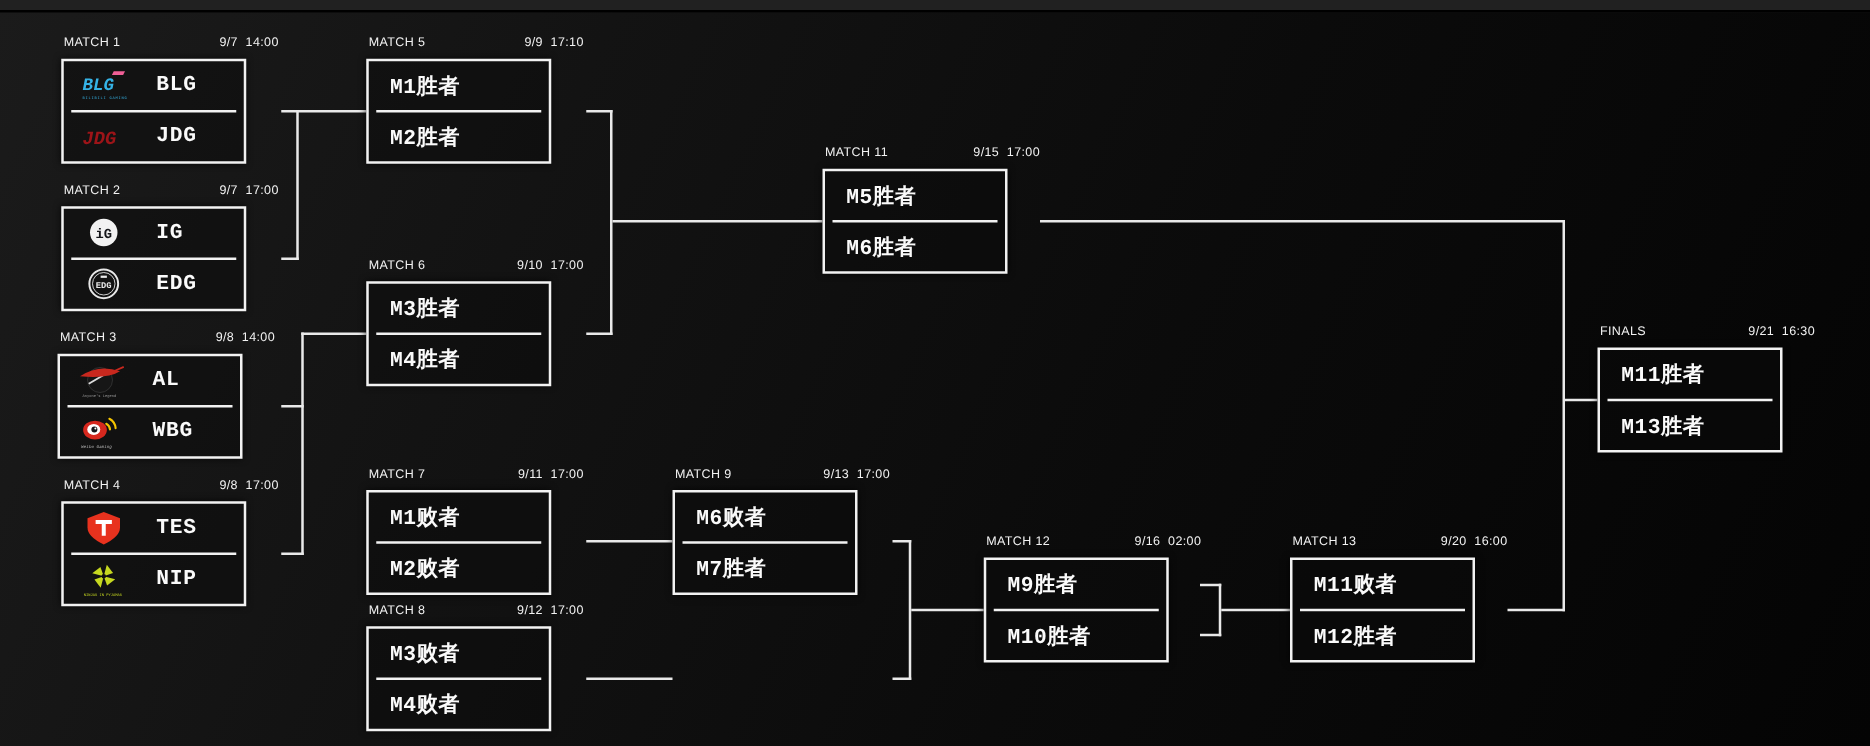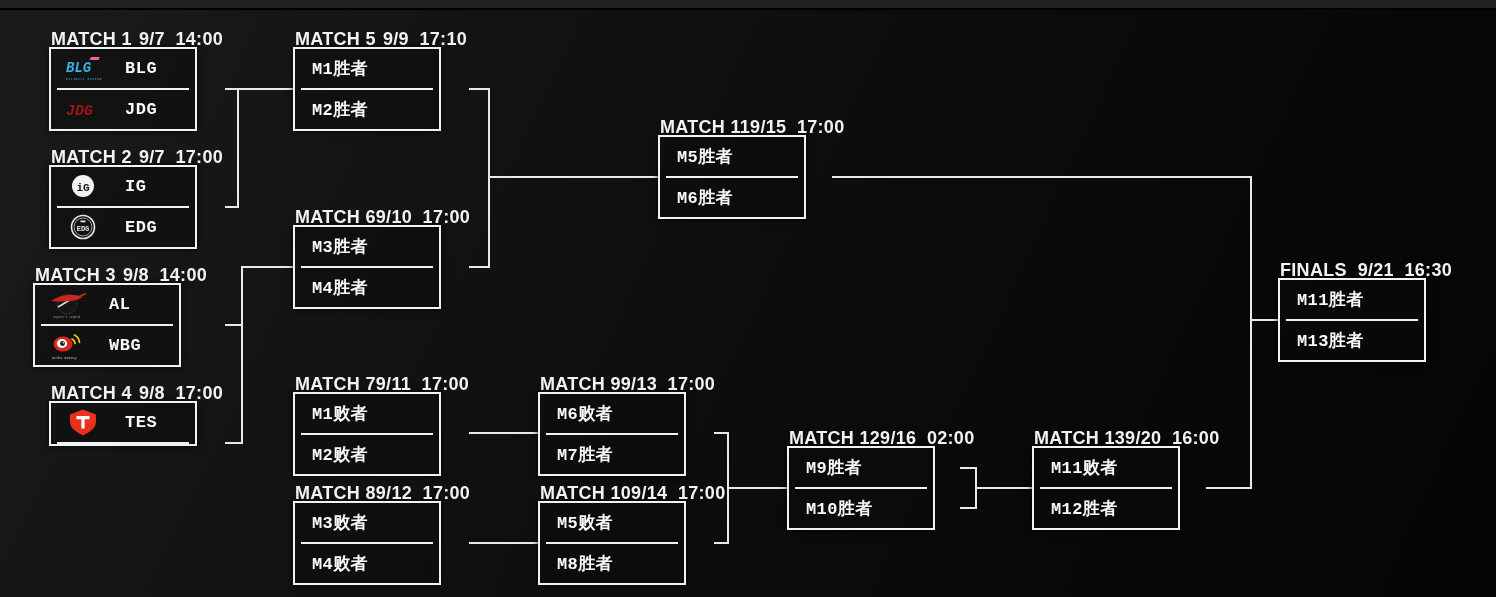--- a/index.html
+++ b/index.html
@@ -4,21 +4,21 @@
 <style>
   html,body{margin:0;padding:0;background:#000;}
   .stage{
     position:relative;width:1496px;height:597px;overflow:hidden;
     background:linear-gradient(115deg,#1b1b1b 0%,#131313 28%,#0b0b0b 60%,#040404 100%);
     font-family:"Liberation Sans","DejaVu Sans",sans-serif;
   }
   .topstrip{position:absolute;left:0;top:0;width:100%;height:8px;background:#212121;border-bottom:2px solid #000;}
   .match{position:absolute;width:176px;}
   .mhead{display:flex;justify-content:space-between;align-items:baseline;height:15px;padding:0 2px;margin-bottom:3px;}
-  .mlabel,.mtime{font-size:18px;font-weight:700;color:#f2f2f2;letter-spacing:.3px;white-space:pre;}
+  .mlabel,.mtime{font-size:10px;font-weight:400;color:#f2f2f2;letter-spacing:.3px;white-space:pre;}
   .mbox{box-sizing:border-box;width:148px;border:2px solid #f2f2f2;background:rgba(10,10,10,.45);box-shadow:0 0 6px rgba(0,0,0,.8);font-family:Liberation Mono, monospace;}
   .slot{height:39px;display:flex;align-items:center;padding-left:12px;}
   .slot.ph{padding-left:17px;text-align:center;}
   .logo{width:40px;height:30px;display:flex;align-items:center;justify-content:center;}
   .tname{font-size:17px;font-weight:700;color:#fafafa;letter-spacing:.6px;margin-left:22px;}
   .phtext{font-size:17px;font-weight:700;color:#fafafa;letter-spacing:.4px;}
   .divider{height:2px;background:#f2f2f2;margin:0 6px;}
   .line{position:absolute;background:#e9e9e9;}
 </style>
 </head>
@@ -104,21 +104,21 @@
             <circle cx="20" cy="14" r="9" fill="none" stroke="#e8e8e8" stroke-width="0.7"></circle>
             <rect x="17.5" y="7.5" width="5" height="1.8" fill="#e8e8e8"></rect>
             <text x="20" y="17.5" text-anchor="middle" font-size="7" font-weight="bold" fill="#e8e8e8">EDG</text>
           </svg>
         </span>
         <span class="tname">EDG</span>
       </div>
     </div>
   </div>
 
-  <div class="match" style="left:33px;top:265px">
+  <div class="match" style="left:46px;top:265px">
     <div class="mhead">
       <span class="mlabel">MATCH 3</span>
       <span class="mtime">9/8  14:00</span>
     </div>
     <div class="mbox">
       <div class="slot">
         <span class="logo">
           <svg width="40" height="30" viewBox="0 0 40 30">
             <circle cx="20" cy="14" r="10" fill="#161616" stroke="#3a3a3a" stroke-width="0.6"></circle>
             <path d="M11,17 L28,7" stroke="#dcdcdc" stroke-width="1.5"></path>
@@ -156,20 +156,35 @@
       <div class="slot">
         <span class="logo">
           <svg width="40" height="30" viewBox="0 0 40 30">
             <path d="M20,1.5 L33,6.5 V14 Q33,21.5 20,27.5 Q7,21.5 7,14 V6.5 Z" fill="#e8321e"></path>
             <path d="M13.5,8 h13 v3.2 h-4.9 v9.4 h-3.2 v-9.4 h-4.9 Z" fill="#ffffff"></path>
           </svg>
         </span>
         <span class="tname">TES</span>
       </div>
       <div class="divider"></div>
+      <div class="slot">
+        <span class="logo">
+          <svg width="40" height="30" viewBox="0 0 40 30">
+            <g fill="#c6d820" transform="rotate(15 20 12)">
+              <path d="M20,12 L20,2.5 L26.5,7.5 Z"></path>
+              <path d="M20,12 L29.5,12 L24.5,18.5 Z"></path>
+              <path d="M20,12 L20,21.5 L13.5,16.5 Z"></path>
+              <path d="M20,12 L10.5,12 L15.5,5.5 Z"></path>
+            </g>
+            <circle cx="20" cy="12" r="1.8" fill="#101010"></circle>
+            <text x="4" y="28" font-size="3" fill="#c6d820">NINJAS IN PYJAMAS</text>
+          </svg>
+        </span>
+        <span class="tname">NIP</span>
+      </div>
     </div>
   </div>
 
   <div class="match" style="left:293px;top:29px">
     <div class="mhead">
       <span class="mlabel">MATCH 5</span>
       <span class="mtime">9/9  17:10</span>
     </div>
     <div class="mbox">
       <div class="slot ph">
@@ -239,35 +254,20 @@
       <div class="slot ph">
           <span class="phtext">M6败者</span>
         </div>
       <div class="divider"></div>
       <div class="slot ph">
           <span class="phtext">M7胜者</span>
         </div>
     </div>
   </div>
 
-  <div class="match" style="left:538px;top:483px">
-    <div class="mhead">
-      <span class="mlabel">MATCH 10</span>
-      <span class="mtime">9/14  17:00</span>
-    </div>
-    <div class="mbox">
-      <div class="slot ph">
-          <span class="phtext">M5败者</span>
-        </div>
-      <div class="divider"></div>
-      <div class="slot ph">
-          <span class="phtext">M8胜者</span>
-        </div>
-    </div>
-  </div>
 
   <div class="match" style="left:658px;top:117px">
     <div class="mhead">
       <span class="mlabel">MATCH 11</span>
       <span class="mtime">9/15  17:00</span>
     </div>
     <div class="mbox">
       <div class="slot ph">
           <span class="phtext">M5胜者</span>
         </div>

